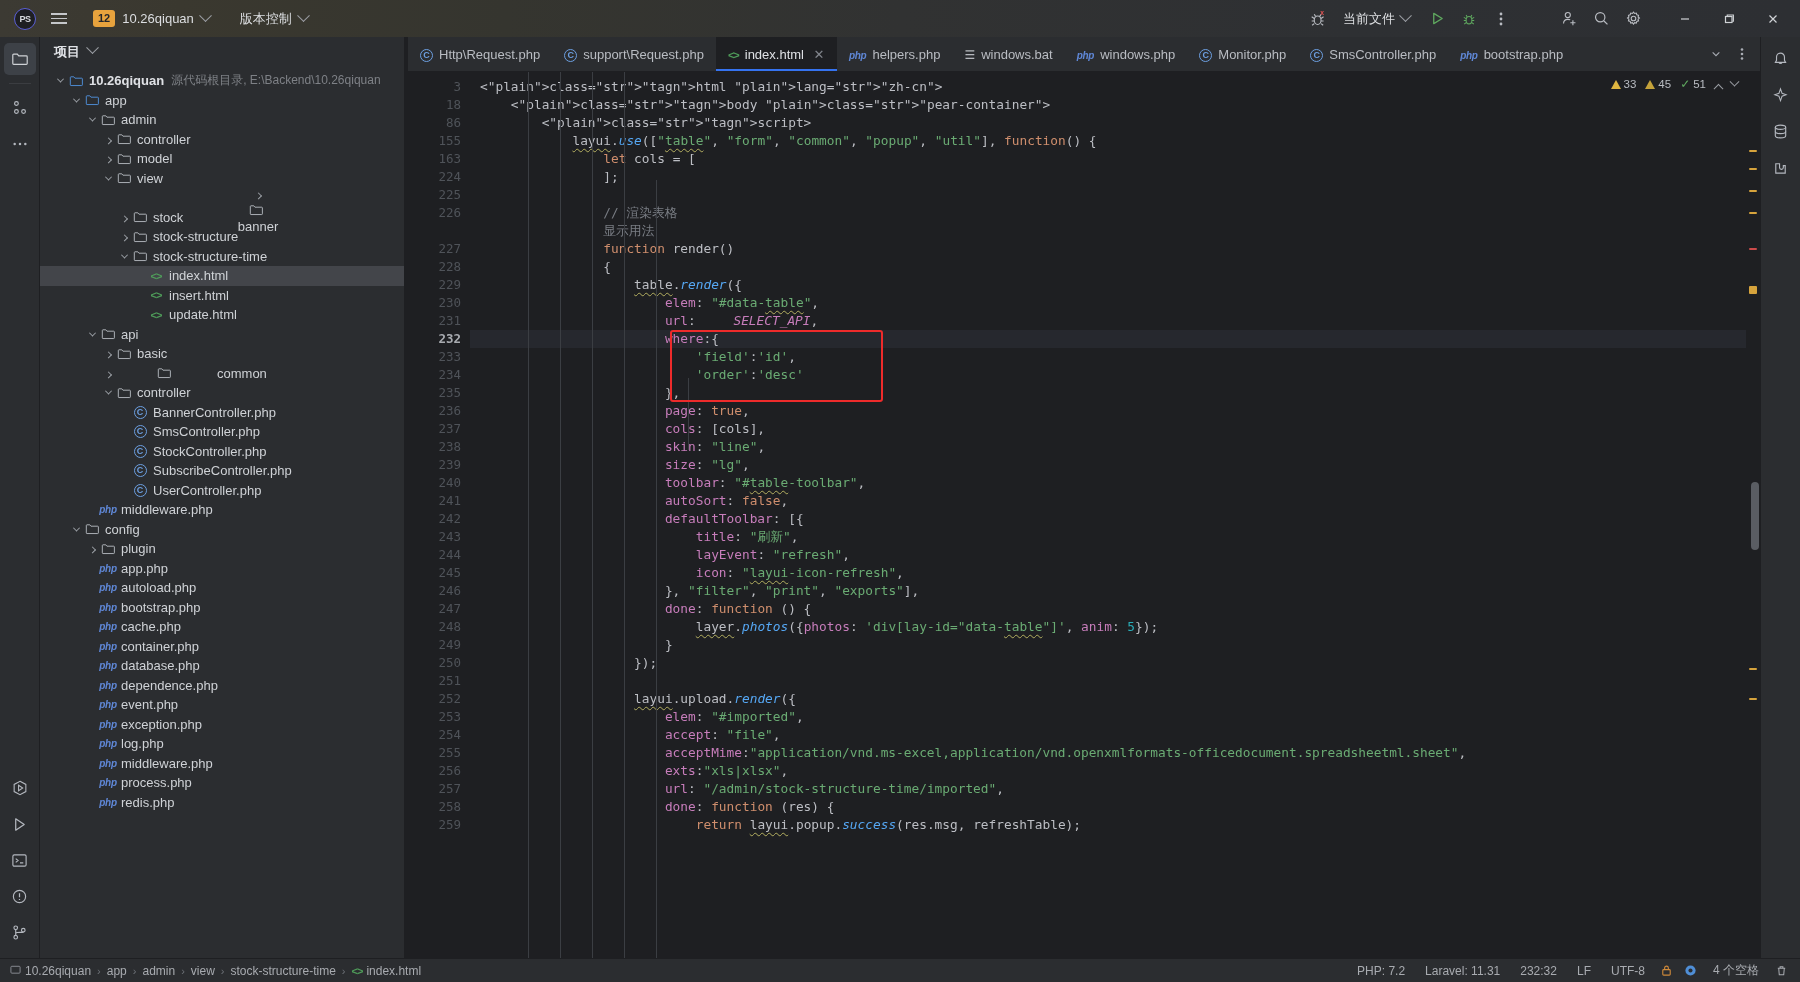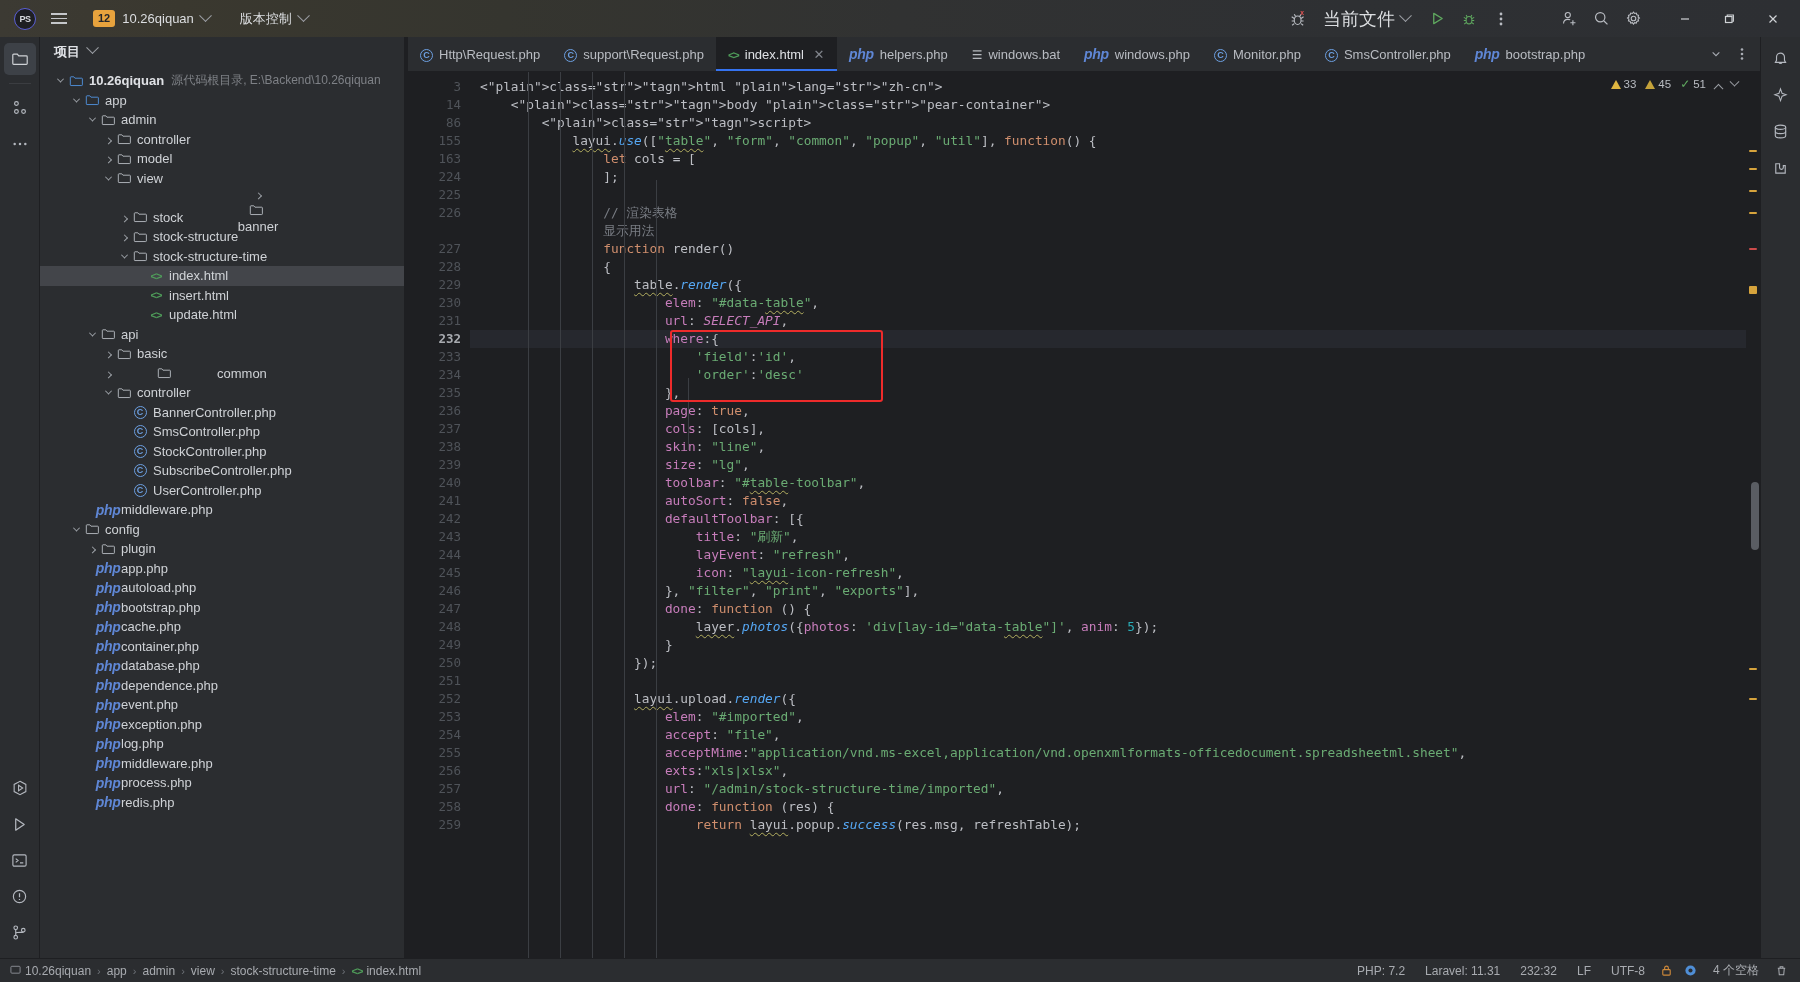--- a/index.html
+++ b/index.html
@@ -28,21 +28,21 @@
   .tb-burger { width:26px;height:26px;display:flex;flex-direction:column;justify-content:center;align-items:center;gap:3px;margin-right:14px;cursor:pointer;}
   .tb-burger span{display:block;width:16px;height:1.6px;background:#c5c7ca;}
   .tb-proj { display:flex;align-items:center;gap:7px;padding:3px 7px;border-radius:4px;cursor:pointer;}
   .tb-badge { background:#e8a33d;color:#24262b;font-weight:bold;font-size:11px;border-radius:3px;padding:1px 5px;line-height:15px;}
   .tb-proj-name{color:#dcdee1;font-size:13px;}
   .chev { display:inline-block;width:9px;height:9px;border-right:1.4px solid #9a9da3;border-bottom:1.4px solid #9a9da3;transform:rotate(45deg) translate(-2px,-2px);}
   .tb-vcs{display:flex;align-items:center;gap:7px;margin-left:16px;padding:3px 7px;border-radius:4px;cursor:pointer;color:#dcdee1;}
   .tb-spacer{flex:1;}
   .tb-right{display:flex;align-items:center;gap:2px;}
   .tb-ico{width:30px;height:28px;display:flex;align-items:center;justify-content:center;cursor:pointer;border-radius:4px;position:relative;}
-  .tb-runcfg{display:flex;align-items:center;gap:6px;padding:3px 8px;margin-right:2px;border-radius:4px;cursor:pointer;color:#dcdee1;font-size:18px;}
+  .tb-runcfg{display:flex;align-items:center;gap:6px;padding:3px 8px;margin-right:2px;border-radius:4px;cursor:pointer;color:#dcdee1;font-size:13px;}
   .win-btn{width:42px;height:32px;display:flex;align-items:center;justify-content:center;cursor:pointer;}
 
   
   .main{flex:1;display:flex;min-height:0;position:relative;}
 
   
   .toolstrip{
     width:40px;flex:0 0 40px;background:#2b2d30;border-right:1px solid #1e1f22;
     display:flex;flex-direction:column;align-items:center;padding-top:6px;
   }
@@ -62,21 +62,21 @@
   .row{display:flex;align-items:center;height:19.5px;padding-right:6px;white-space:nowrap;cursor:pointer;}
   .row.sel{background:#43454a;}
   .arrow{width:13px;height:13px;flex:0 0 13px;display:flex;align-items:center;justify-content:center;}
   .arrow i{display:block;width:5px;height:5px;border-right:1.3px solid #9fa3a9;border-bottom:1.3px solid #9fa3a9;}
   .arrow.down i{transform:rotate(45deg) translate(-1px,-1px);}
   .arrow.right i{transform:rotate(-45deg) translate(-1px,1px);}
   .ficon{width:18px;flex:0 0 18px;display:flex;align-items:center;justify-content:center;margin-right:4px;}
   .lbl{color:#cfd2d6;}
   .lbl.b{font-weight:700;color:#dfe1e5;}
   .sub{color:#7e8186;margin-left:7px;font-size:12px;}
-  .php-tag{font-size:14px;font-style:italic;font-weight:bold;color:#5f87d6;letter-spacing:-0.3px;}
+  .php-tag{font-size:10px;font-style:italic;font-weight:bold;color:#5f87d6;letter-spacing:-0.3px;}
   .code-tag{font-size:11px;color:#4f9d5a;font-weight:bold;letter-spacing:-1px;}
 
   
   .vsplit{width:3px;flex:0 0 3px;background:#1e1f22;cursor:col-resize;}
 
   
   .editor{flex:1;display:flex;flex-direction:column;min-width:0;background:#1e1f22;}
   .tabbar{
     height:35px;flex:0 0 35px;background:#2b2d30;display:flex;align-items:stretch;
     border-bottom:1px solid #1e1f22;overflow:hidden;
@@ -104,21 +104,21 @@
     font-family:"DejaVu Sans Mono",monospace;font-size:12.8px;line-height:18px;
     color:#bcbec4;white-space:pre;padding-left:10px;
   }
   .code-line{height:18px;line-height:18px;}
   .code-line.hl{background:#26282e;margin-left:-10px;padding-left:10px;}
   .kw{color:#cf8e6d;}
   .str{color:#6aab73;}
   .num{color:#2aacb8;}
   .cmt{color:#7a7e85;}
   .fn{color:#56a8f5;font-style:italic;}
-  .cnst{color:#c77dbb;font-style:italic;}
+  .cnst{color:#c77dbb;font-style:italic;margin-left:30px;}
   .prop{color:#c77dbb;}
   .sq{text-decoration:underline wavy #b3ae60;text-decoration-thickness:1px;text-underline-offset:3px;}
 
   .redbox{
     position:absolute;border:2.5px solid #ee2b2b;border-radius:3px;pointer-events:none;
   }
   .indentguide{position:absolute;top:0;bottom:0;width:1px;background:#3b3e43;}
 
   
   .stripe{
@@ -711,21 +711,21 @@
                 <circle cx="2" cy="7" r="1.3" fill="#a9adb4"></circle>
                 <circle cx="2" cy="11.5" r="1.3" fill="#a9adb4"></circle>
               </svg>
             </div>
           </div>
         </div>
 
       <div class="codearea">
         <div class="gutter" id="gutter">
             <div>3</div>
-            <div>14</div>
+            <div>18</div>
             <div>86</div>
             <div>155</div>
             <div>163</div>
             <div>224</div>
             <div>225</div>
             <div>226</div>
             <div></div>
             <div>227</div>
             <div>228</div>
             <div>229</div>

